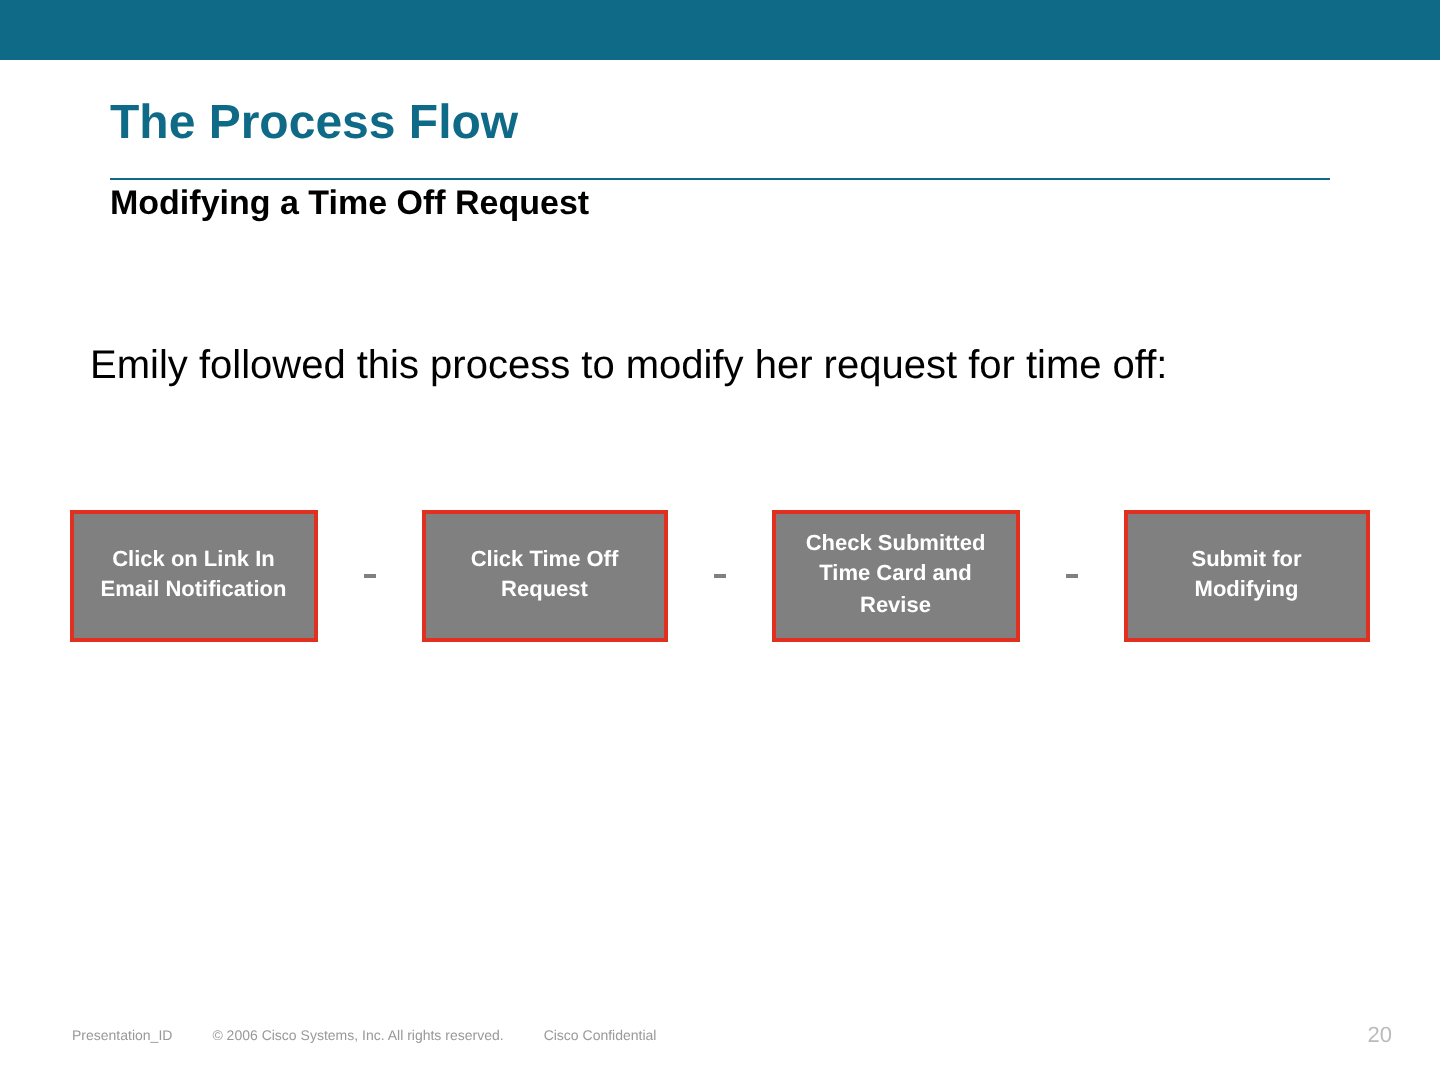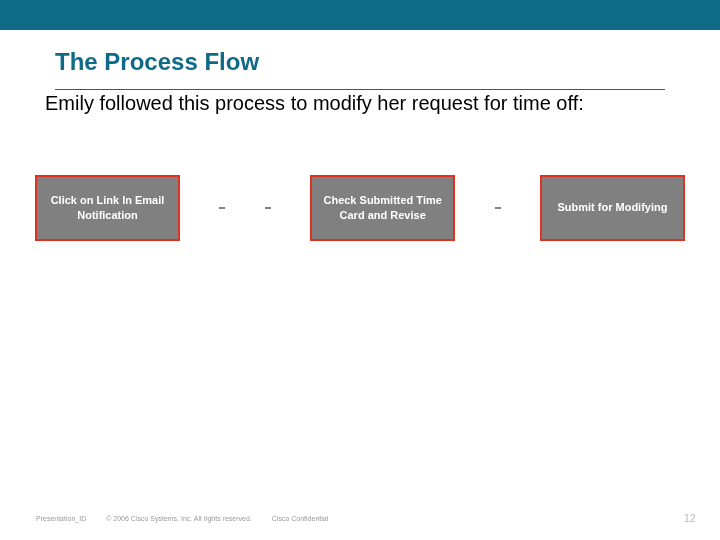--- a/index.html
+++ b/index.html
@@ -87,31 +87,33 @@
       color: #bbbbbb;
     }
   </style>
 </head>
 <body>
 
 <div class="top-bar"></div>
 
 <div class="content">
   <h1 class="title">The Process Flow</h1>
+  <h2 class="subtitle">Modifying a Time Off Request</h2>
 
   <p class="body-text">Emily followed this process to modify her request for time off:</p>
 
   <div class="flow-row">
     <div class="flow-box">Click on Link In Email Notification</div>
     <div class="connector"></div>
+    <div class="flow-box">Click Time Off Request</div>
     <div class="connector"></div>
     <div class="flow-box">Check Submitted Time Card and Revise</div>
     <div class="connector"></div>
     <div class="flow-box">Submit for Modifying</div>
   </div>
 </div>
 
 <div class="footer">
   <span class="footer-left">Presentation_ID</span>
   <span class="footer-copy">© 2006 Cisco Systems, Inc. All rights reserved.</span>
   <span class="footer-conf">Cisco Confidential</span>
-  <span class="footer-page">12</span>
+  <span class="footer-page">20</span>
 </div>
 
 </body></html>

